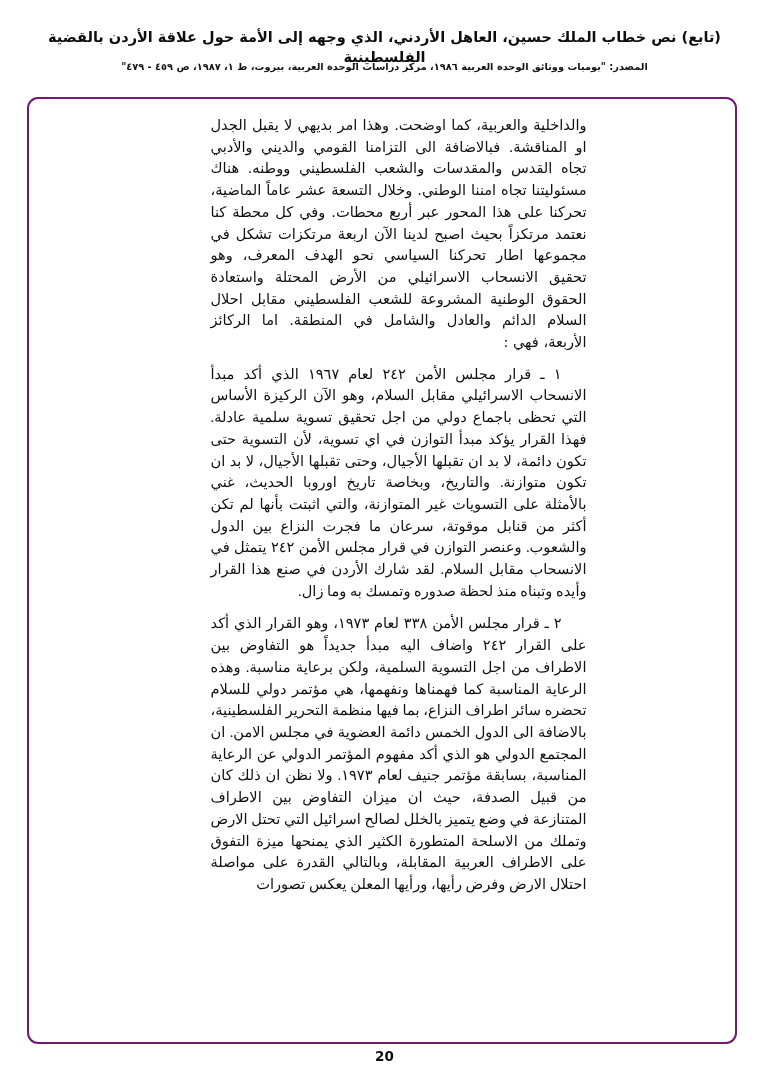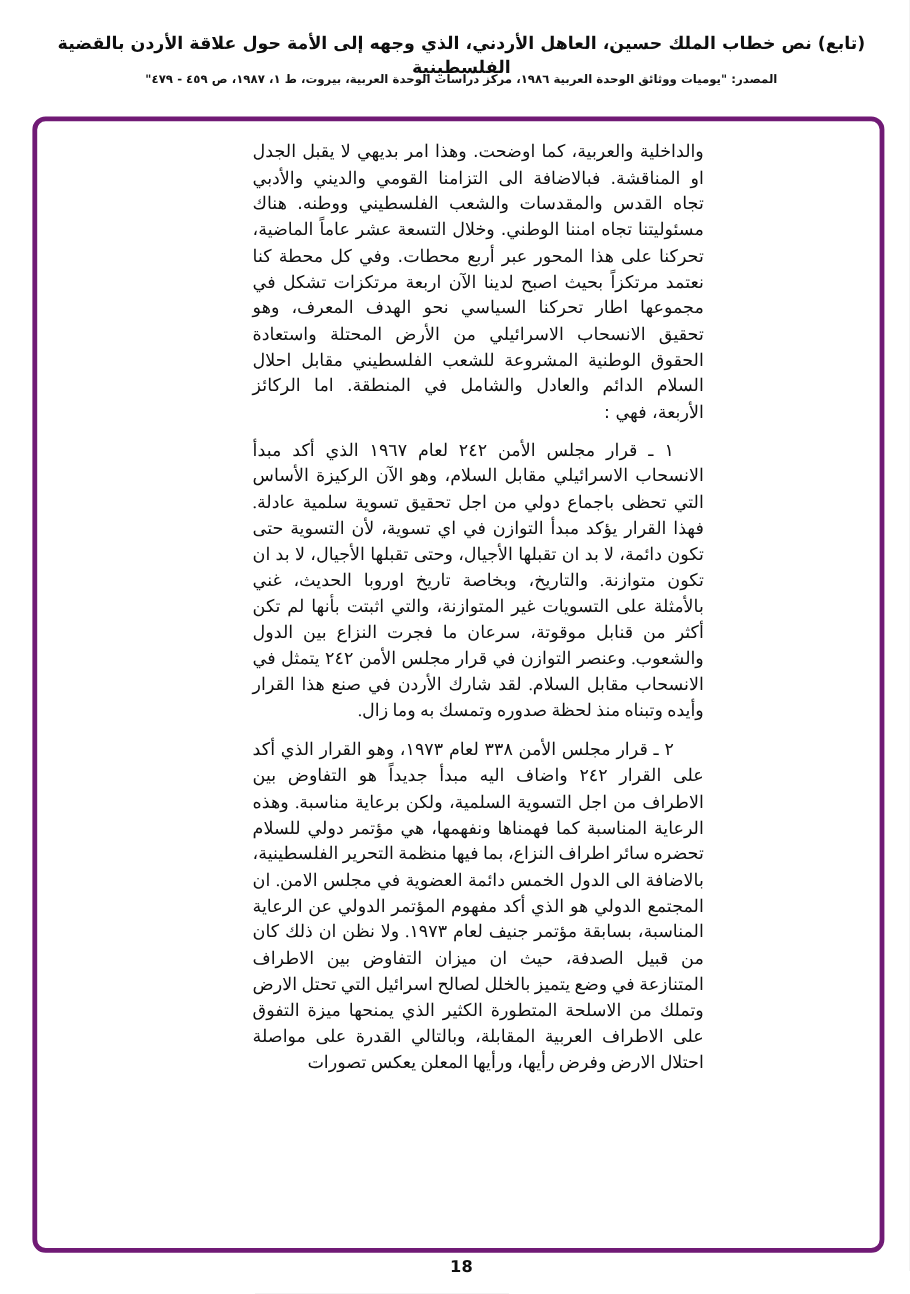--- a/index.html
+++ b/index.html
@@ -37,21 +37,21 @@
     font-size: 9.8px;
     line-height: 14px;
     color: #141414;
   }
   .content-frame {
     position: absolute;
     left: 27px;
     top: 97px;
     width: 710px;
     height: 947px;
-    border: 4px solid #701a75;
+    border: 2px solid #701a75;
     border-radius: 11px;
     background: #ffffff;
   }
   .text-column {
     width: 398px;
     margin: 15px auto 0 auto;
     direction: rtl;
     text-align: justify;
     text-justify: inter-word;
     font-size: 14.6px;
@@ -82,15 +82,15 @@
   <div class="doc-source">المصدر:  "يوميات ووثائق الوحدة العربية ١٩٨٦، مركز دراسات الوحدة العربية، بيروت، ط ١، ١٩٨٧، ص ٤٥٩ - ٤٧٩"</div>
 
   <div class="content-frame">
     <div class="text-column">
       <p class="para">والداخلية والعربية، كما اوضحت. وهذا امر بديهي لا يقبل الجدل او المناقشة. فبالاضافة الى التزامنا القومي والديني والأدبي تجاه القدس والمقدسات والشعب الفلسطيني ووطنه. هناك مسئوليتنا تجاه امننا الوطني. وخلال التسعة عشر عاماً الماضية، تحركنا على هذا المحور عبر أربع محطات. وفي كل محطة كنا نعتمد مرتكزاً بحيث اصبح لدينا الآن اربعة مرتكزات تشكل في مجموعها اطار تحركنا السياسي نحو الهدف المعرف، وهو تحقيق الانسحاب الاسرائيلي من الأرض المحتلة واستعادة الحقوق الوطنية المشروعة للشعب الفلسطيني مقابل احلال السلام الدائم والعادل والشامل في المنطقة. اما الركائز الأربعة، فهي :</p>
       <p class="para indent">١ ـ قرار مجلس الأمن ٢٤٢ لعام ١٩٦٧ الذي أكد مبدأ الانسحاب الاسرائيلي مقابل السلام، وهو الآن الركيزة الأساس التي تحظى باجماع دولي من اجل تحقيق تسوية سلمية عادلة. فهذا القرار يؤكد مبدأ التوازن في اي تسوية، لأن التسوية حتى تكون دائمة، لا بد ان تقبلها الأجيال، وحتى تقبلها الأجيال، لا بد ان تكون متوازنة. والتاريخ، وبخاصة تاريخ اوروبا الحديث، غني بالأمثلة على التسويات غير المتوازنة، والتي اثبتت بأنها لم تكن أكثر من قنابل موقوتة، سرعان ما فجرت النزاع بين الدول والشعوب. وعنصر التوازن في قرار مجلس الأمن ٢٤٢ يتمثل في الانسحاب مقابل السلام. لقد شارك الأردن في صنع هذا القرار وأيده وتبناه منذ لحظة صدوره وتمسك به وما زال.</p>
       <p class="para indent">٢ ـ قرار مجلس الأمن ٣٣٨ لعام ١٩٧٣، وهو القرار الذي أكد على القرار ٢٤٢ واضاف اليه مبدأ جديداً هو التفاوض بين الاطراف من اجل التسوية السلمية، ولكن برعاية مناسبة. وهذه الرعاية المناسبة كما فهمناها ونفهمها، هي مؤتمر دولي للسلام تحضره سائر اطراف النزاع، بما فيها منظمة التحرير الفلسطينية، بالاضافة الى الدول الخمس دائمة العضوية في مجلس الامن. ان المجتمع الدولي هو الذي أكد مفهوم المؤتمر الدولي عن الرعاية المناسبة، بسابقة مؤتمر جنيف لعام ١٩٧٣. ولا نظن ان ذلك كان من قبيل الصدفة، حيث ان ميزان التفاوض بين الاطراف المتنازعة في وضع يتميز بالخلل لصالح اسرائيل التي تحتل الارض وتملك من الاسلحة المتطورة الكثير الذي يمنحها ميزة التفوق على الاطراف العربية المقابلة، وبالتالي القدرة على مواصلة احتلال الارض وفرض رأيها، ورأيها المعلن يعكس تصورات</p>
     </div>
   </div>
 
-  <div class="page-number">18</div>
+  <div class="page-number">20</div>
 
 </div>
 
 </body></html>

